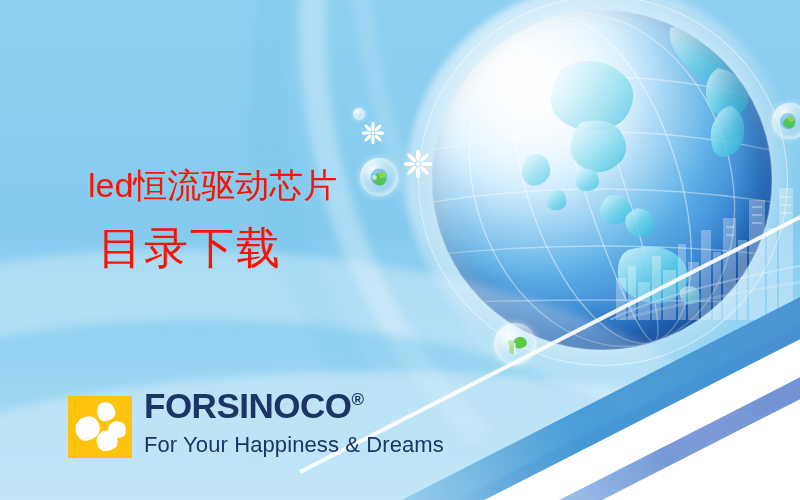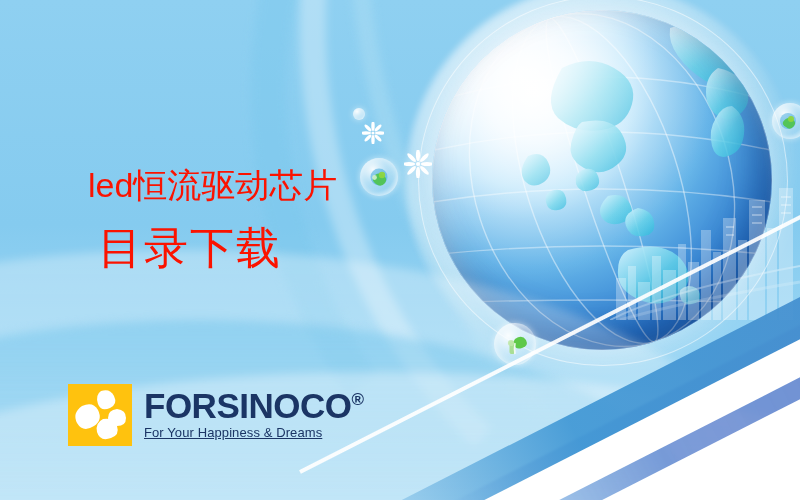--- a/index.html
+++ b/index.html
@@ -237,21 +237,21 @@
     letter-spacing: 2px;
   }
 
   
   .logo {
     position: absolute;
     left: 68px;
     top: 384px;
     z-index: 40;
     display: flex;
-    align-items: flex-start;
+    align-items: flex-end;
   }
   .logo-mark {
     width: 64px; height: 62px;
     background: #ffc20e;
     flex: 0 0 auto;
   }
   .logo-text {
     margin-left: 12px;
     padding-top: 6px;
   }
@@ -265,26 +265,25 @@
     white-space: nowrap;
   }
   .logo-word .reg {
     font-size: 17px;
     vertical-align: super;
     font-weight: bold;
     letter-spacing: 0;
   }
   .logo-tag {
     display: block;
-    margin-top: 3px;
-    font-size: 13px;
+    margin-top: 10px;
+    font-size: 22px;
     color: #1b3565;
     letter-spacing: 0.1px;
     white-space: nowrap;
-    text-decoration: underline;
   }
 </style>
 </head>
 <body>
 
 <div id="banner">
 
   <div class="sky-base"></div>
 
   <div class="ribbon ribbon-f"></div>

